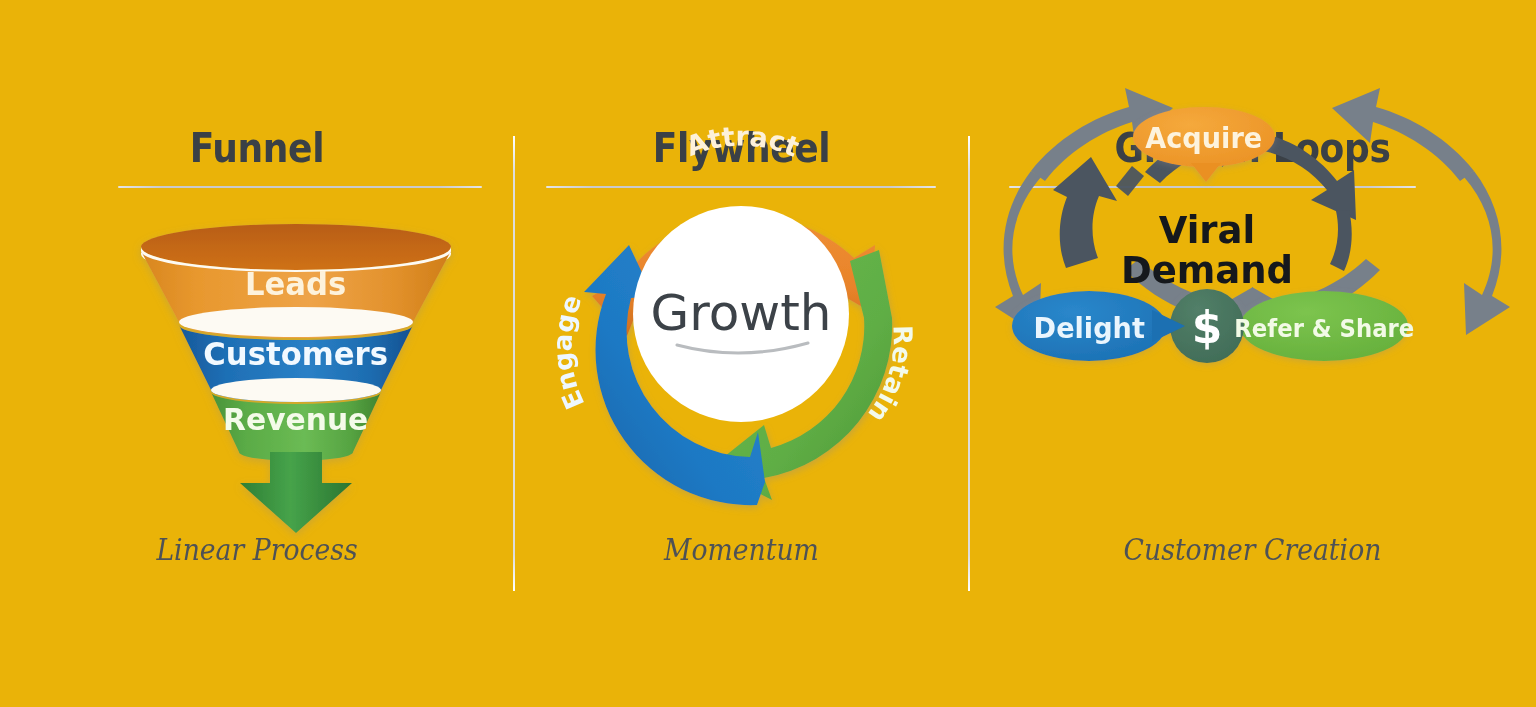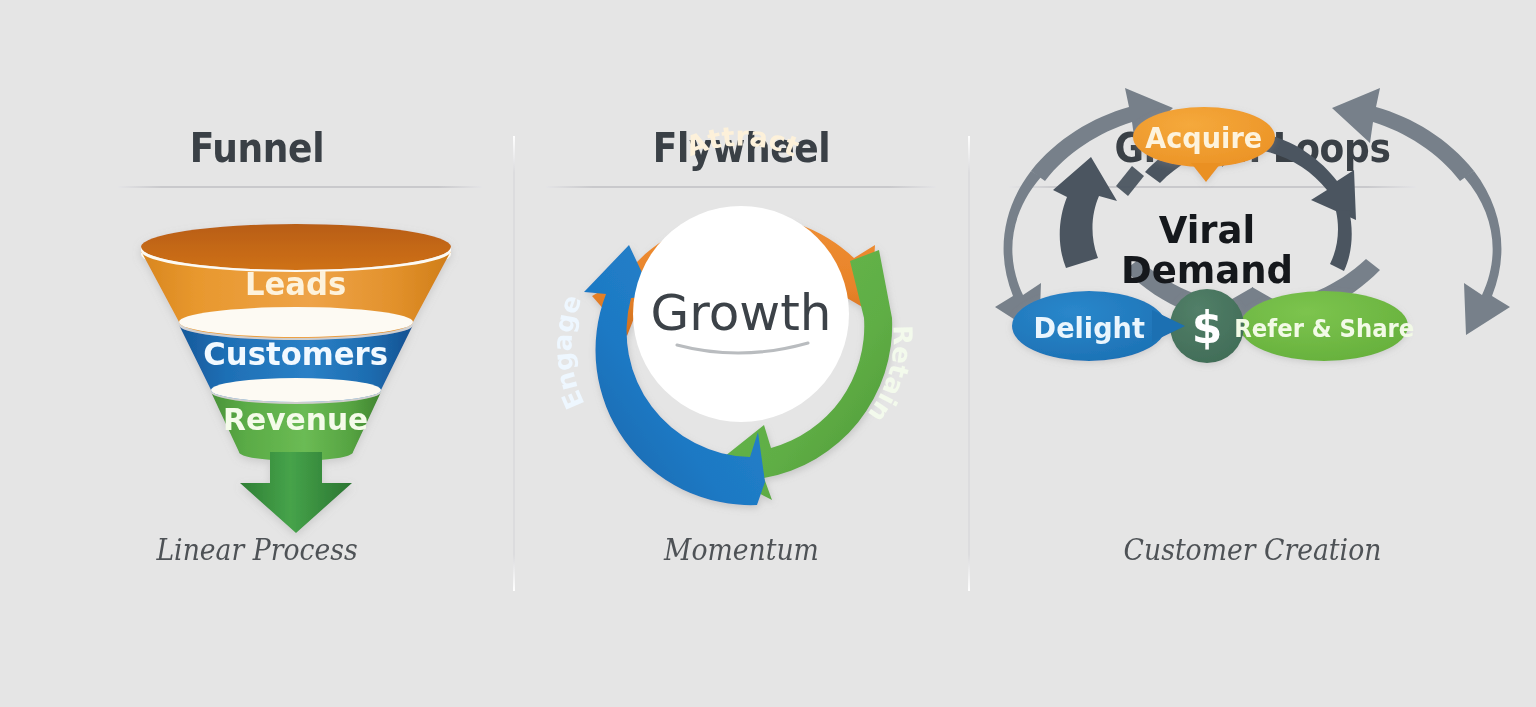--- a/index.html
+++ b/index.html
@@ -12,21 +12,21 @@
     width: 1536px;
     height: 707px;
     overflow: hidden;
     font-family: "Liberation Sans", sans-serif;
     -webkit-font-smoothing: antialiased;
   }
   #stage {
     position: relative;
     width: 1536px;
     height: 707px;
-    background: #e5e5e5;
+    background: #eab308;
   }
 
   
   .panel {
     position: absolute;
     top: 0;
     height: 707px;
   }
   #panel-funnel   { left: 0px;    width: 514px; }
   #panel-flywheel { left: 514px;  width: 455px; }

